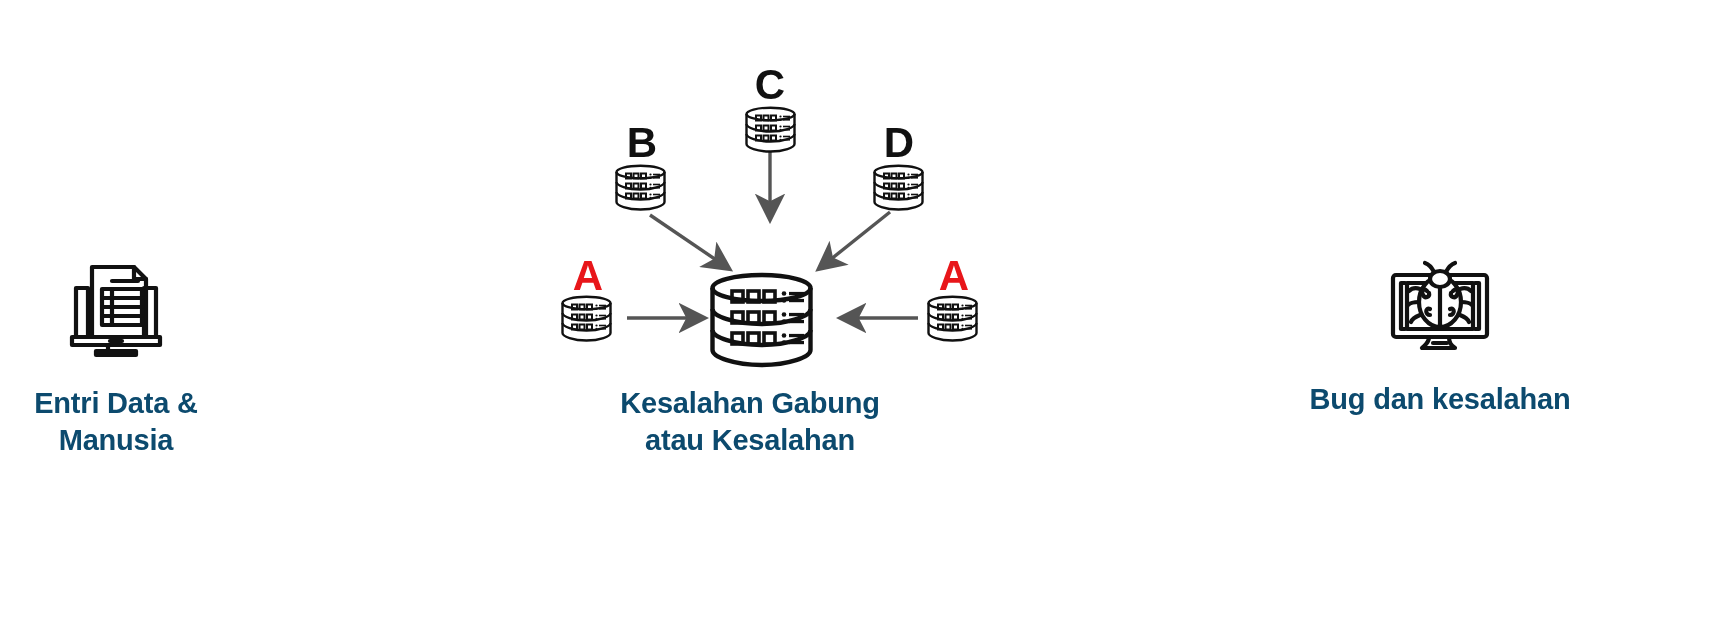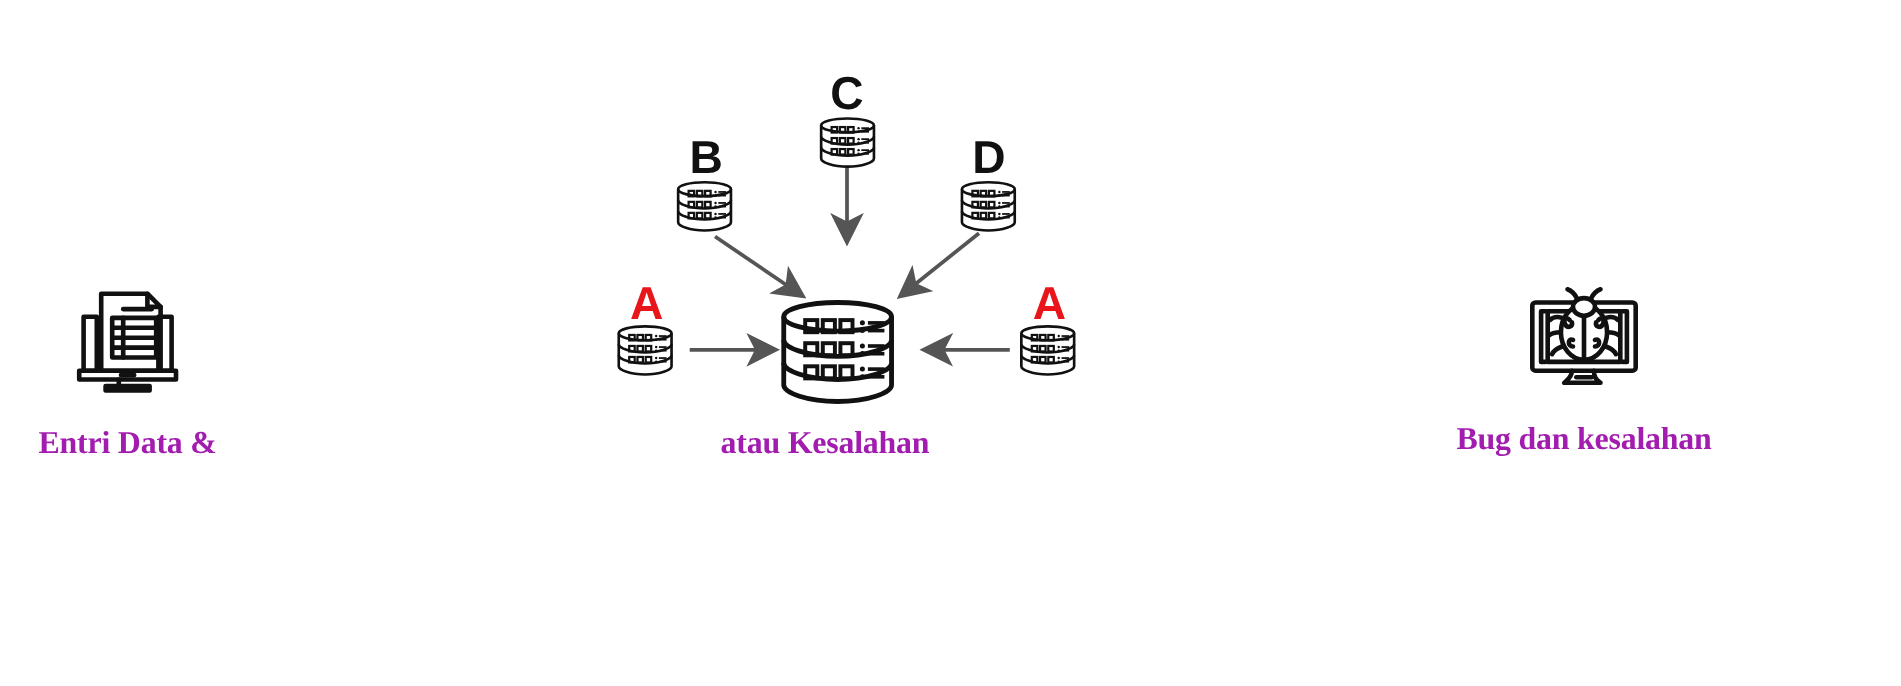--- a/index.html
+++ b/index.html
@@ -29,23 +29,22 @@
     flex-direction: column;
     align-items: center;
     text-align: center;
   }
   .side-block .icon-wrap {
     display: block;
     line-height: 0;
   }
   .caption {
     font-weight: bold;
-    color: #a21caf;
+    color: #0c4a6e;
     letter-spacing: -0.2px;
-    font-family: Liberation Serif, serif;
   }
   .side-caption {
     font-size: 29px;
     line-height: 37px;
     margin-top: 26px;
   }
 
   #left-block  { left: 0px;    top: 255px; width: 232px; }
   #right-block { left: 1300px; top: 255px; width: 280px; }
 
@@ -113,20 +112,21 @@
 
         <path d="M10 82 H98 V90 H10 Z"></path>
         <path d="M48 86 H60"></path>
 
         <path d="M46 90 V96"></path>
         <path d="M34 96 H74 V100 H34 Z"></path>
       </svg>
     </span>
     <div class="caption side-caption">
       <div>Entri Data &amp;</div>
+      <div>Manusia</div>
     </div>
   </div>
 
   <div id="center-group">
 
     <svg class="arrow-layer" style="left:0;top:0;width:560px;height:450px" viewBox="0 0 560 450">
       <defs>
         <marker id="ah" markerWidth="9" markerHeight="9" refX="7.2" refY="4.5" orient="auto">
           <path d="M0,0 L9,4.5 L0,9 L2.3,4.5 Z" fill="#555555"></path>
         </marker>
@@ -359,20 +359,21 @@
           <circle cx="81" cy="63.5" r="2.3"></circle>
             <rect x="86" y="61.9" width="15" height="3.3"></rect>
           <circle cx="81" cy="70.5" r="2.3"></circle>
             <rect x="86" y="68.9" width="15" height="3.3"></rect>
         </g>
       </svg>
     </div>
   </div>
 
   <div id="center-caption" class="caption">
+    <div>Kesalahan Gabung</div>
     <div>atau Kesalahan</div>
   </div>
 
   <div class="side-block" id="right-block">
     <span class="icon-wrap">
       <svg width="118" height="100" viewBox="0 0 118 100" fill="none" stroke="#111111" stroke-width="4.2" stroke-linecap="round" stroke-linejoin="round">
 
         <rect x="12" y="20" width="94" height="62" rx="3"></rect>
 
         <path d="M24 28 H20 V74 H24"></path>

